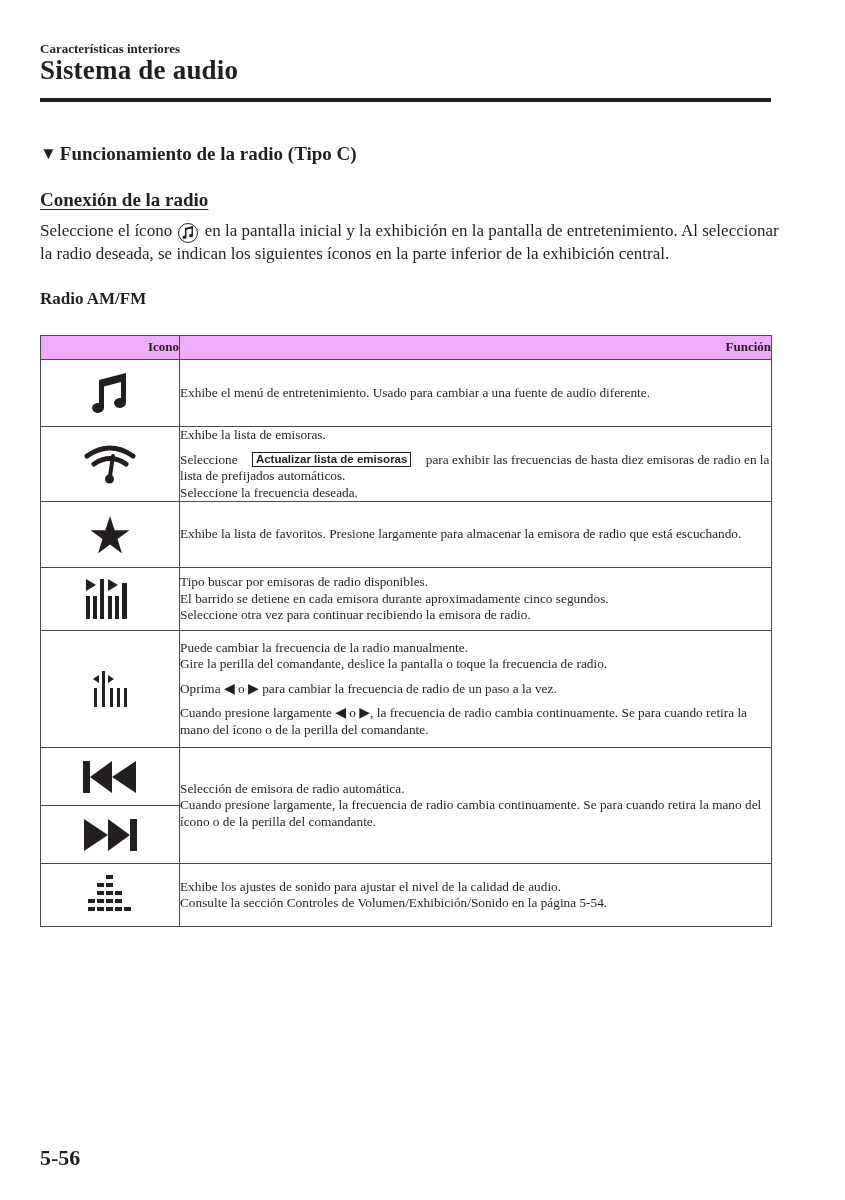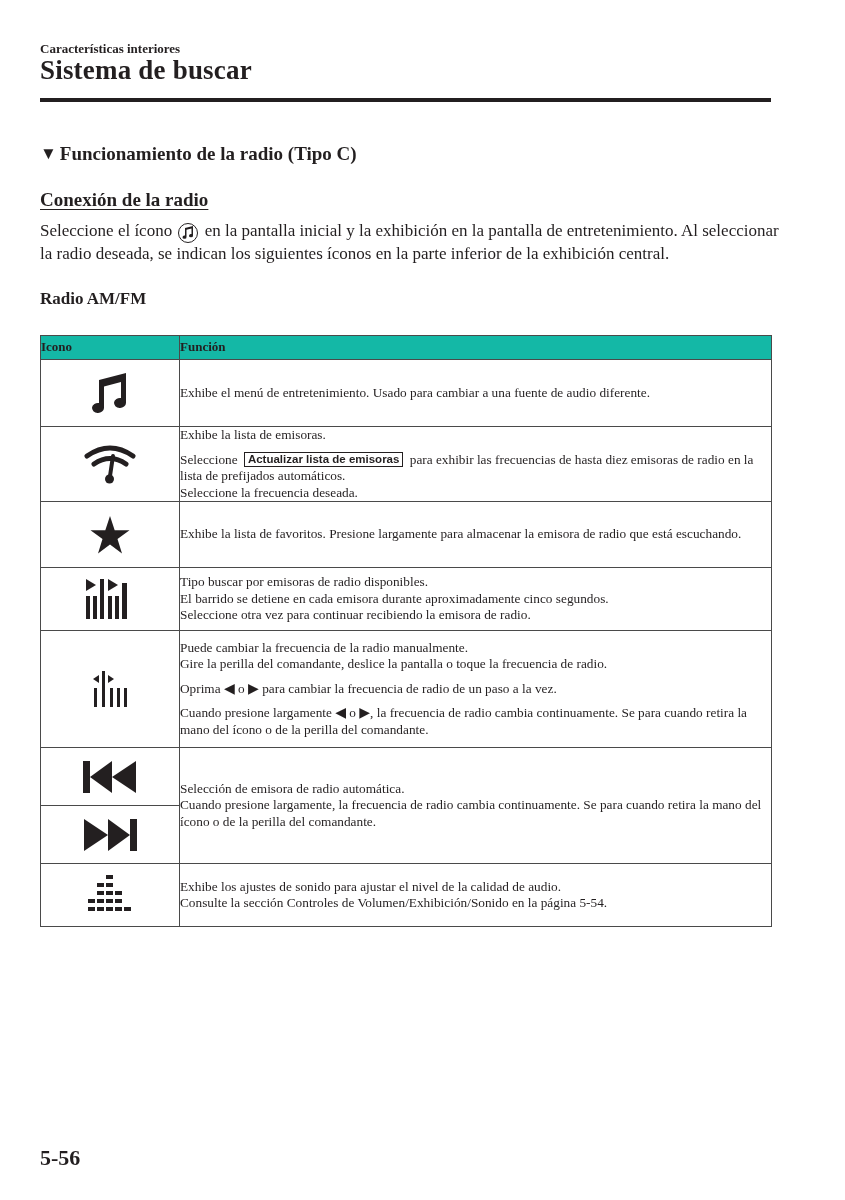--- a/index.html
+++ b/index.html
@@ -43,44 +43,44 @@
       font-size: 17px; font-weight: bold;
     }
     table.ftable {
       position: absolute; left: 40px; top: 335px; width: 732px;
       border-collapse: collapse; font-size: 13.3px; line-height: 16.5px;
     }
     table.ftable th, table.ftable td {
       border: 1.3px solid #4a4a4a; padding: 0;
     }
     table.ftable th {
-      background: #14b8a6; height: 23px; font-weight: bold; font-size: 13px;
-      text-align: left;
+      background: #f0abfc; height: 23px; font-weight: bold; font-size: 13px;
+      text-align: right;
     }
     td.icon-cell { width: 138px; text-align: center; vertical-align: middle; }
     td.fn-cell { padding: 4px 6px 4px 5px; vertical-align: middle; }
     td.fn-cell p { margin: 0; }
     td.fn-cell p.gap { margin-top: 8px; }
     .btn-inline {
       display: inline-block; border: 1px solid #231f20; padding: 0 3px;
       font-family: "Liberation Sans", "DejaVu Sans", sans-serif; font-weight: bold;
-      font-size: 11.5px; line-height: 13px; vertical-align: 1px; margin: 0 3px;
+      font-size: 11.5px; line-height: 13px; vertical-align: 1px; margin: 0 11px;
     }
     .arrow { font-size: 14px; }
     svg { display: block; margin: 0 auto; }
     .page-number {
       position: absolute; left: 40px; top: 1145px;
       font-size: 22px; font-weight: bold;
     }
   </style>
 </head>
 <body>
 
 <div class="section-label">Características interiores</div>
-<div class="page-title">Sistema de buscar</div>
+<div class="page-title">Sistema de audio</div>
 <div class="title-rule"></div>
 
 <div class="subsection">
   <span class="tri">▼</span>
   <span>Funcionamiento de la radio (Tipo C)</span>
 </div>
 
 <div class="sub-heading">Conexión de la radio</div>
 
 <div class="intro">

